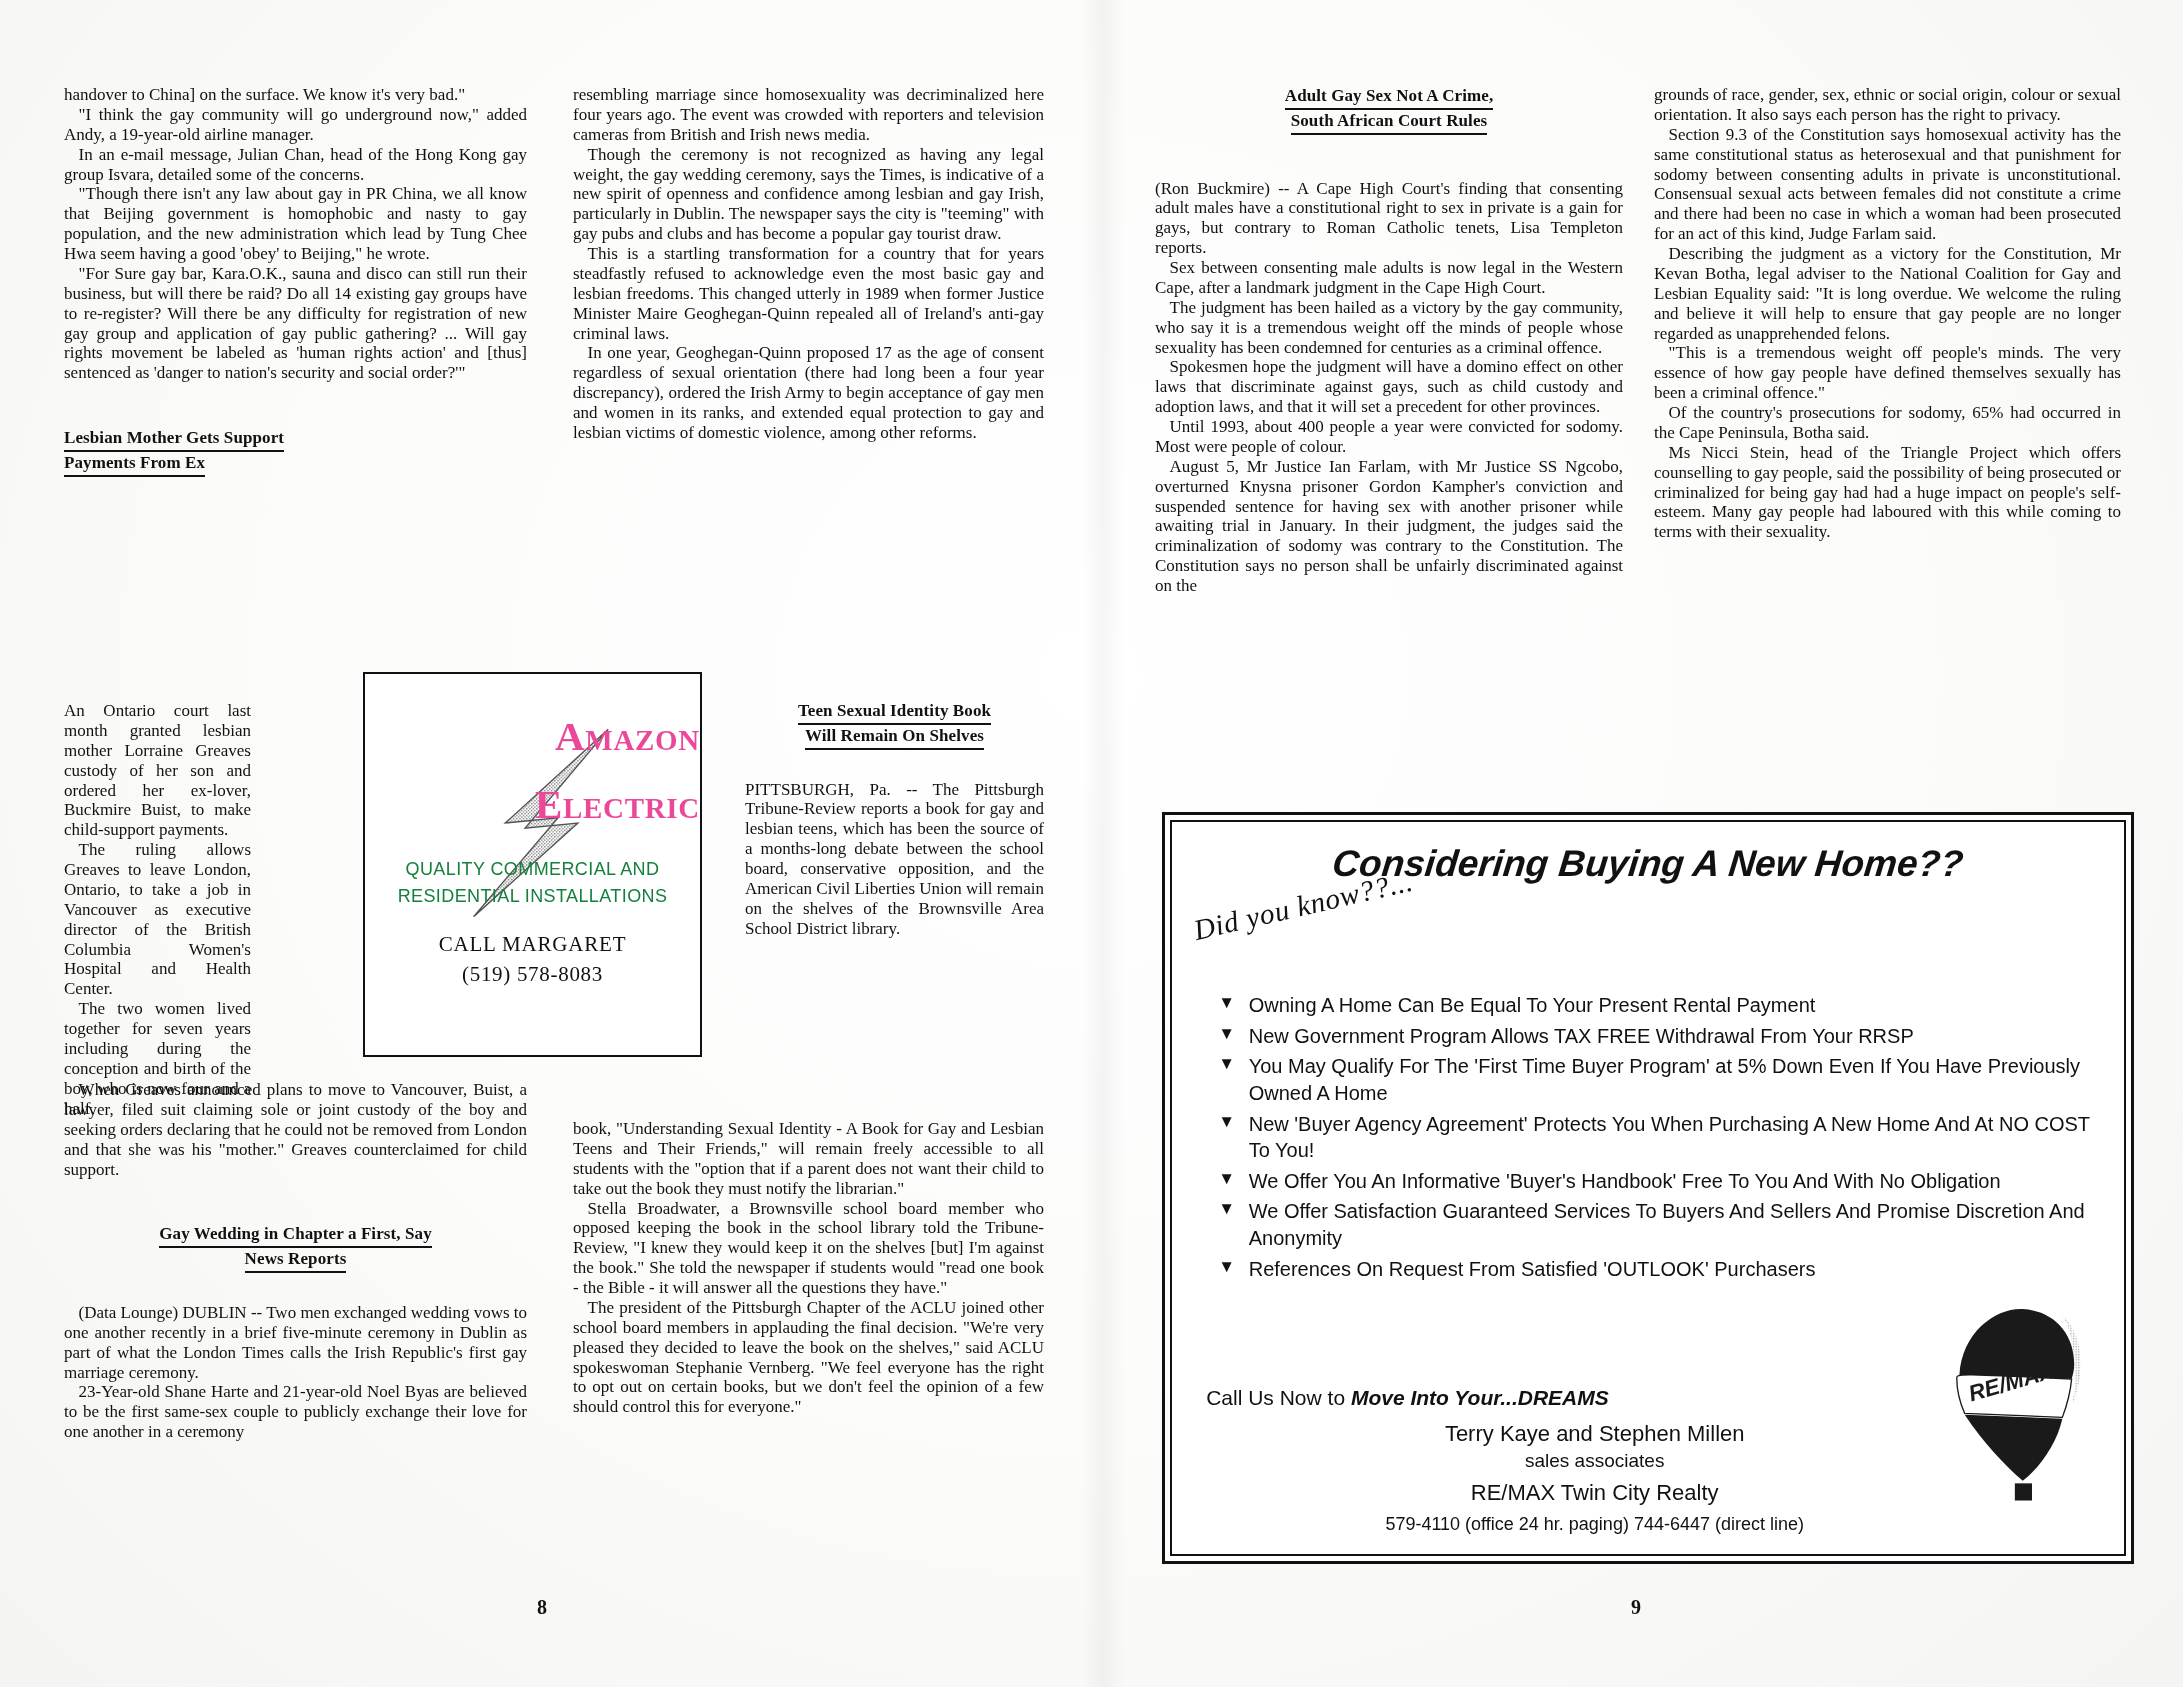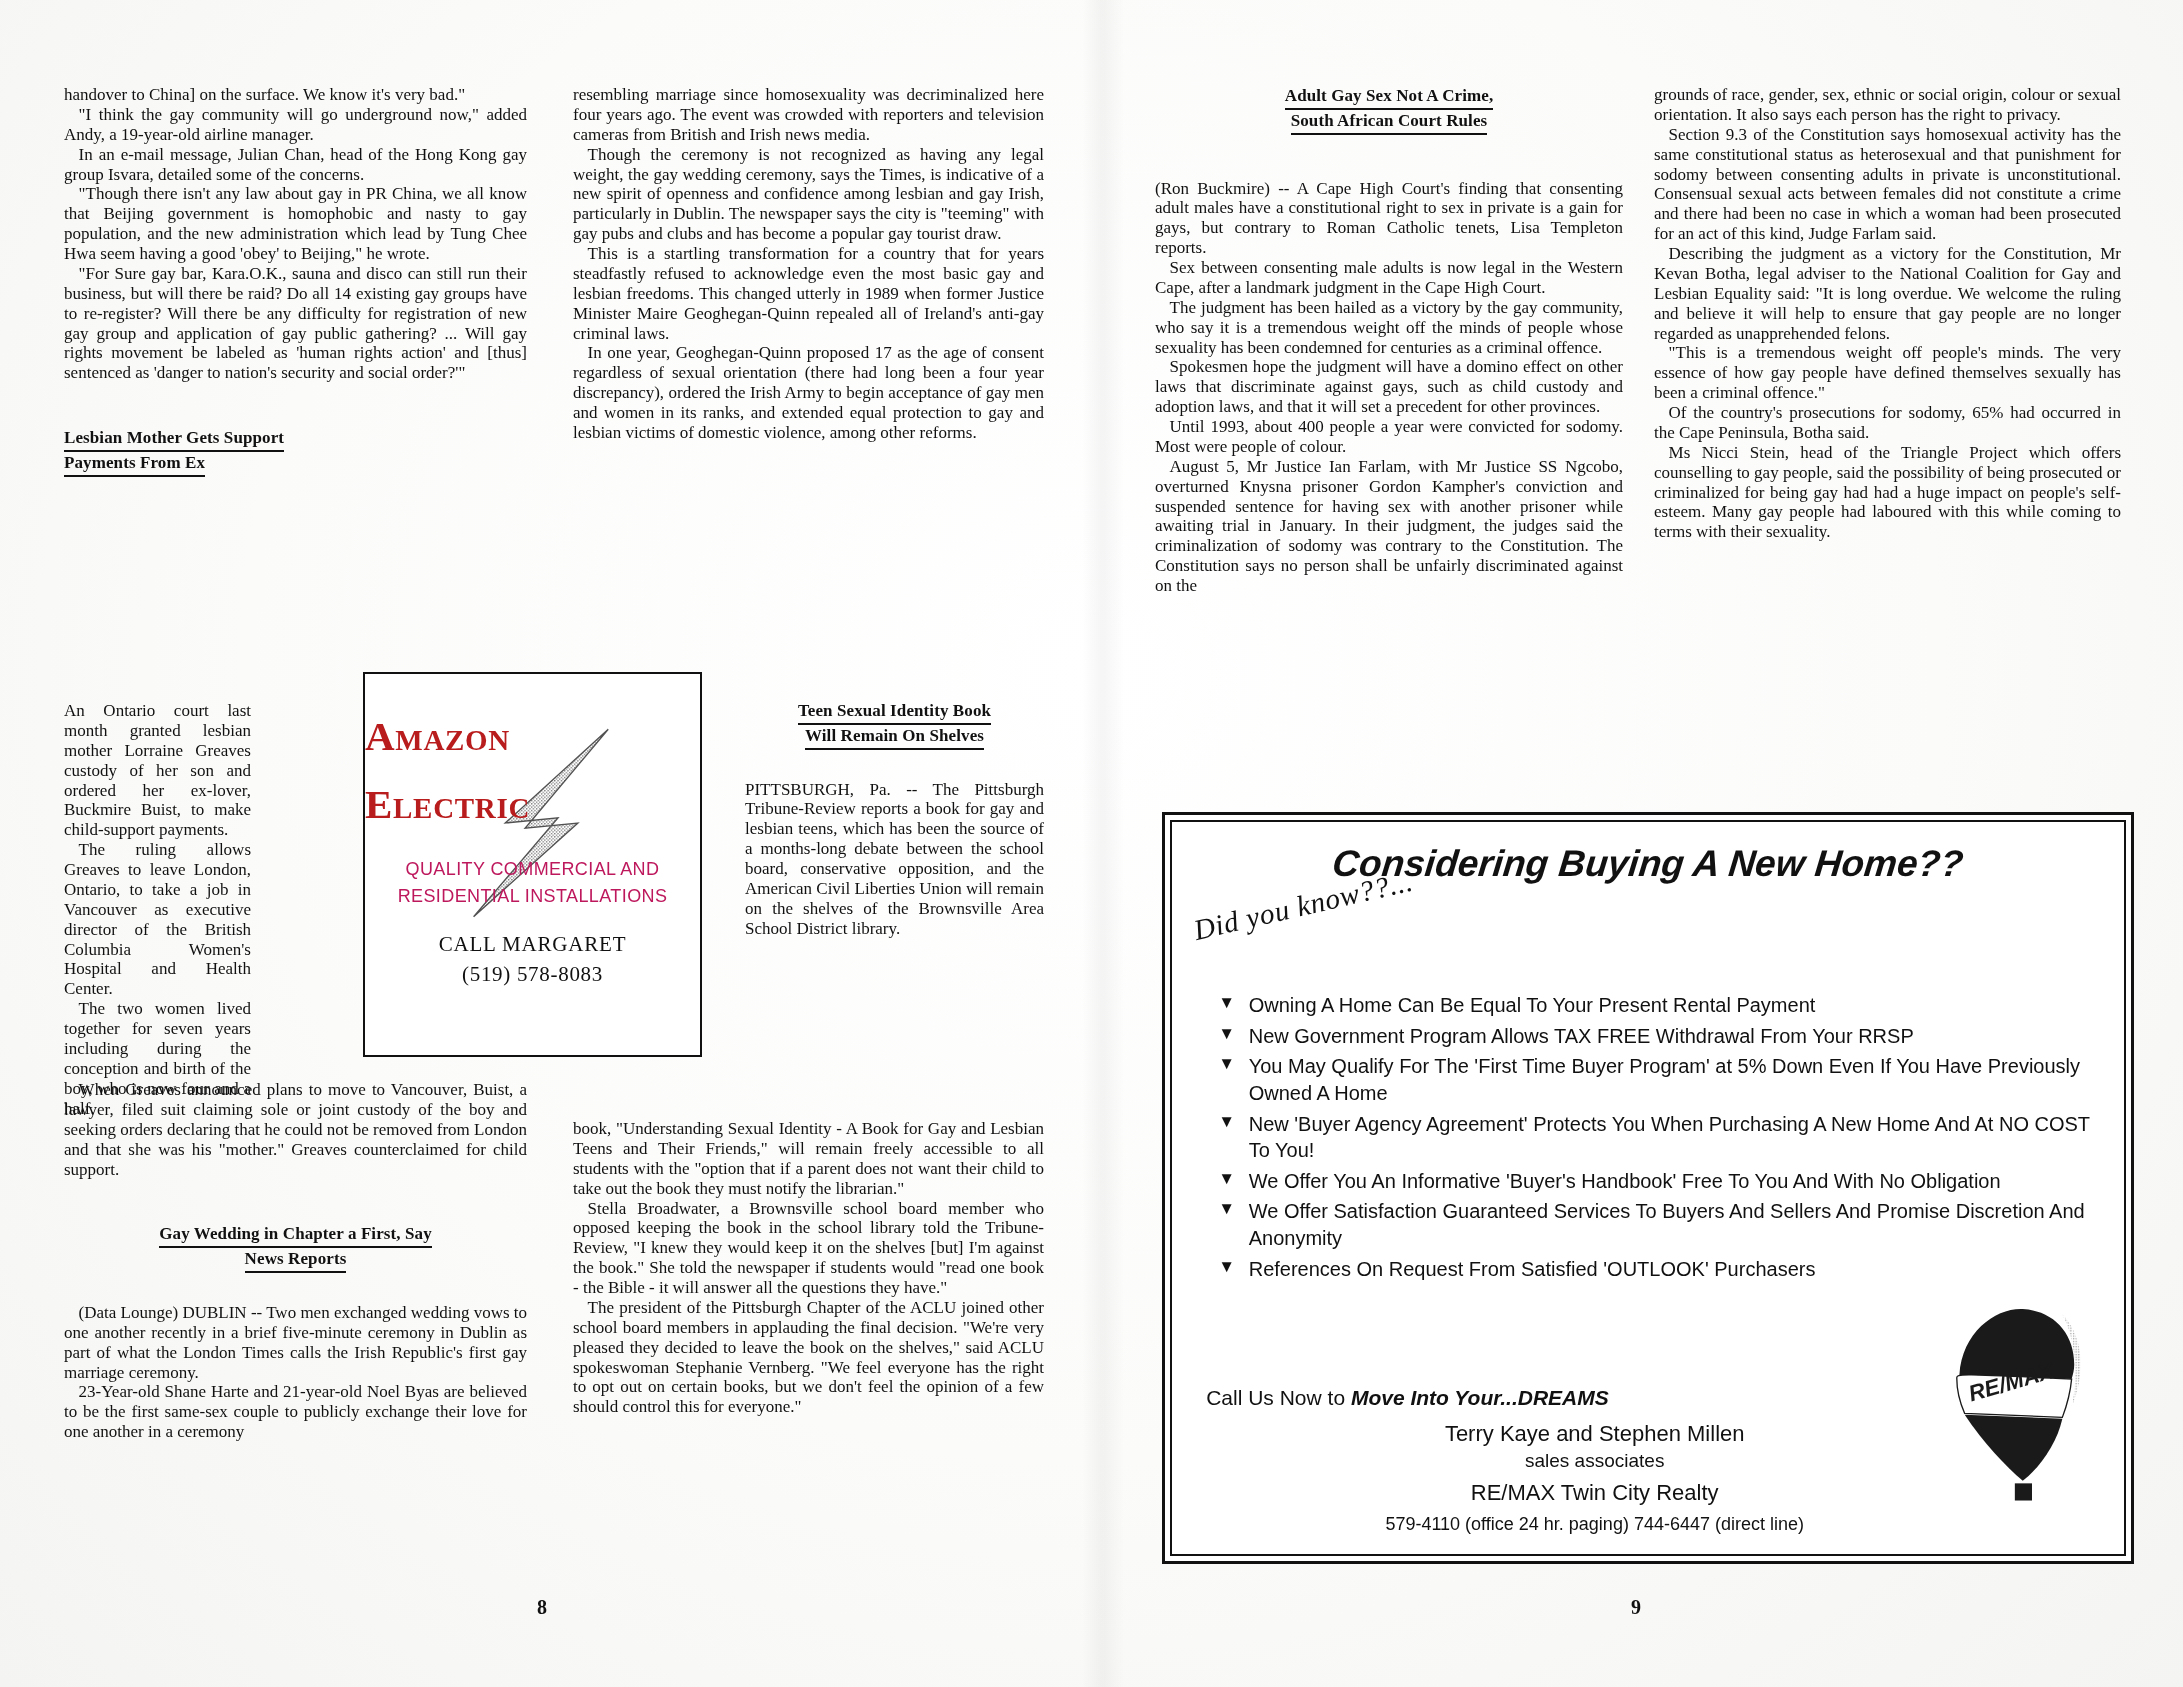--- a/index.html
+++ b/index.html
@@ -67,37 +67,38 @@
   .bolt{
     position:absolute;
     left:50%;top:12px;
     width:198px;height:198px;
     transform:translateX(-46%);
     z-index:1;
     opacity:.85;
   }
   .amz-line{
     position:relative;z-index:2;
-    text-align:left;
+    text-align:right;
     font-family:"Liberation Serif", serif;
     font-weight:bold;
     letter-spacing:0.7px;
-    color:#b91c1c;
+    color:#ec4899;
+    padding-left:20px;
   }
   .amz-name1{font-size:41px;margin-top:38px;}
   .amz-name2{font-size:41px;margin-top:20px;}
   .amz-sub{
     position:relative;z-index:2;
     text-align:center;
     font-family:"Liberation Sans", sans-serif;
     font-size:18px;
     letter-spacing:0.4px;
     line-height:1.42;
     margin-top:29px;
-    color:#be185d;
+    color:#15803d;
   }
   .amz-call{
     position:relative;z-index:2;
     text-align:center;
     font-family:"Liberation Serif", serif;
     font-size:21px;
     letter-spacing:0.8px;
     margin-top:22.5px;
   }
   .amz-phone{

